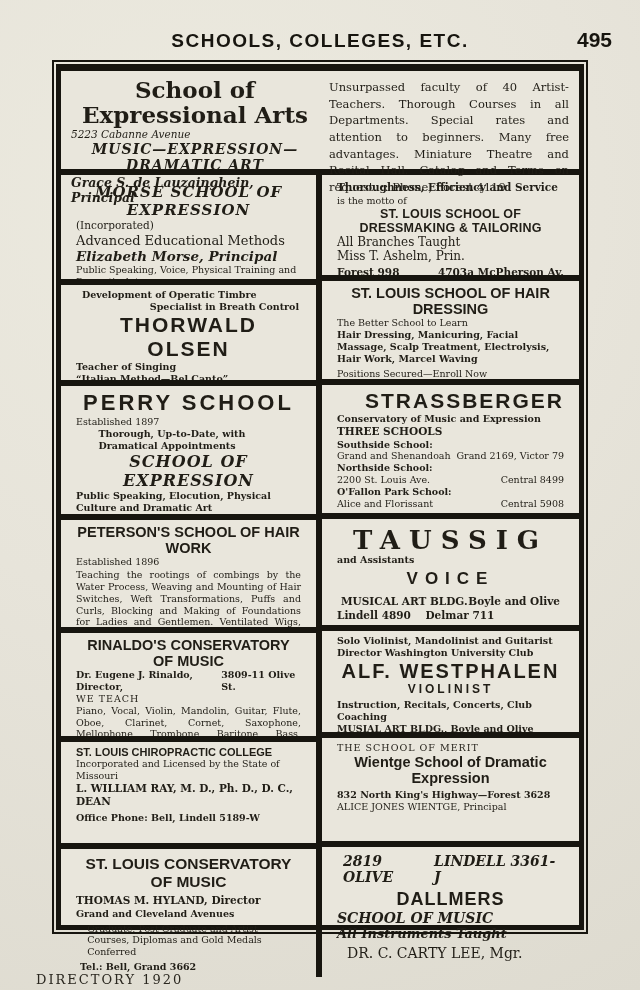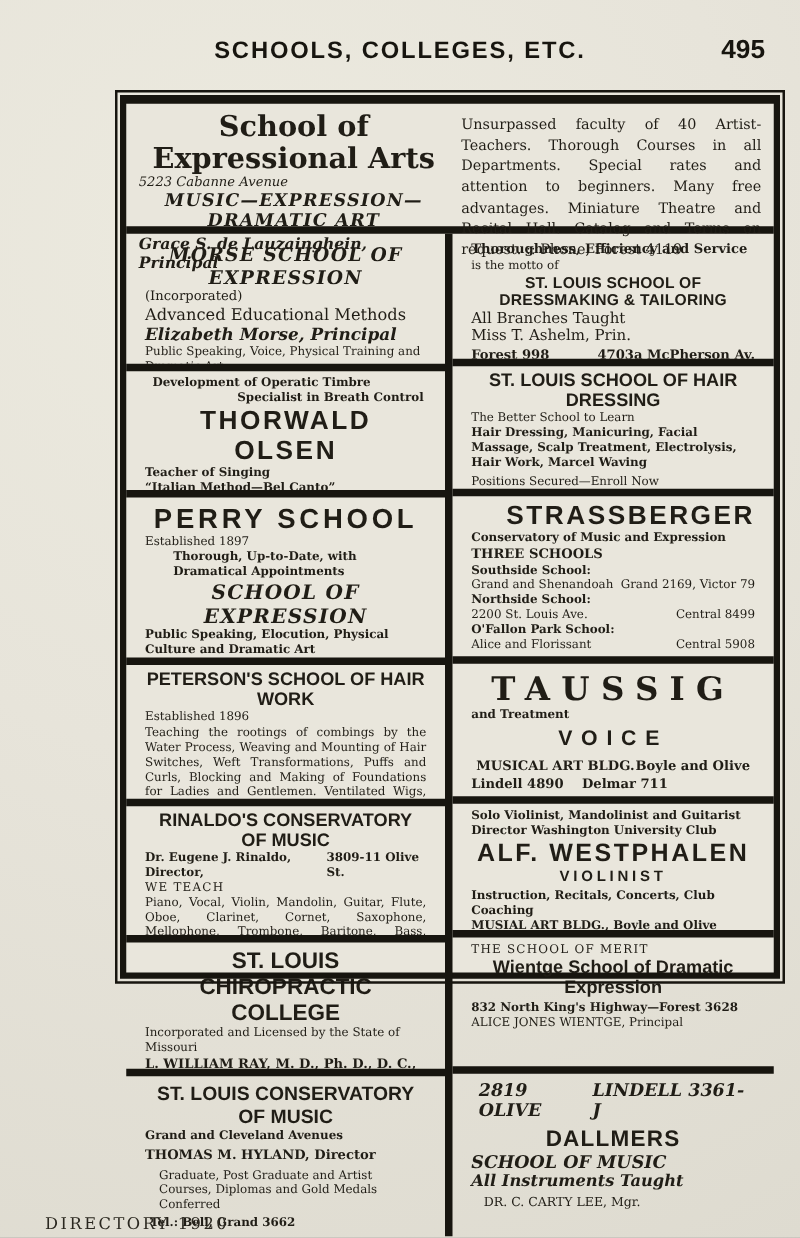--- a/index.html
+++ b/index.html
@@ -14,25 +14,24 @@
   .masthead-title {
     text-align:center; font-family:"Liberation Sans", sans-serif; font-weight:bold;
     font-size:19px; letter-spacing:1.5px; color:#17150f;
   }
   .masthead-num {
     position:absolute; right:28px; top:-2px; font-family:"Liberation Sans", sans-serif;
     font-weight:bold; font-size:21px; color:#17150f;
   }
   
   .frame {
-    position:absolute; top:76px; left:56px; width:528px; height:707px;
+    position:absolute; top:64px; left:56px; width:528px; height:866px;
     border:5px solid #17150f; border-top-width:7px; box-sizing:border-box;
     outline:2px solid #17150f; outline-offset:2px;
     background:#e9e6dc;
-    margin-left:40px;
   }
   .ad { border-bottom:6px solid #17150f; box-sizing:border-box; padding:4px 15px; overflow:hidden; }
   .ad.last { border-bottom:none; }
   .ad-top { display:flex; border-bottom:6px solid #17150f; height:104px; box-sizing:border-box; }
   .ad-top-left { width:262px; padding:6px 4px 2px 10px; box-sizing:border-box; }
   .ad-top-right { flex:1; padding:8px 10px 2px 6px; box-sizing:border-box; }
   .columns { display:flex; }
   .col-left { width:261px; border-right:6px solid #17150f; box-sizing:border-box; }
   .col-right { flex:1; }
 
@@ -55,21 +54,21 @@
   .t-hair { font-family:"Liberation Sans",sans-serif; font-size:14.5px; font-weight:bold; text-align:center; }
   .t-perry { font-family:"Liberation Sans",sans-serif; font-size:22px; font-weight:bold; text-align:center; letter-spacing:3px; }
   .t-expr2 { font-size:16px; font-weight:bold; font-style:italic; text-align:center; letter-spacing:1px; }
   .t-strass { font-family:"Liberation Sans",sans-serif; font-size:21px; font-weight:bold; text-align:right; letter-spacing:2px; }
   .t-peterson { font-family:"Liberation Sans",sans-serif; font-size:14.5px; font-weight:bold; text-align:center; }
   .t-taussig { font-size:26px; font-weight:bold; text-align:center; letter-spacing:9px; line-height:1.05; }
   .t-voice { font-family:"Liberation Sans",sans-serif; font-size:17px; font-weight:bold; text-align:center; letter-spacing:7px; }
   .t-rinaldo { font-family:"Liberation Sans",sans-serif; font-size:14.5px; font-weight:bold; text-align:center; }
   .t-west { font-family:"Liberation Sans",sans-serif; font-size:20px; font-weight:bold; text-align:center; letter-spacing:2px; line-height:1.05; }
   .t-violinist { font-family:"Liberation Sans",sans-serif; font-size:12px; font-weight:bold; text-align:center; letter-spacing:3px; }
-  .t-chiro { font-family:"Liberation Sans",sans-serif; font-size:18px; font-weight:bold; text-align:center; }
+  .t-chiro { font-family:"Liberation Sans",sans-serif; font-size:11px; font-weight:bold; text-align:left; }
   .t-wientge { font-family:"Liberation Sans",sans-serif; font-size:14.5px; font-weight:bold; text-align:center; }
   .t-conserv { font-family:"Liberation Sans",sans-serif; font-size:15.5px; font-weight:bold; text-align:center; }
   .t-dallmers { font-family:"Liberation Sans",sans-serif; font-size:18px; font-weight:bold; text-align:center; letter-spacing:1px; }
   .footer {
     position:absolute; left:36px; bottom:3px; font-size:13px; letter-spacing:2px; color:#2a271f;
   }
 </style>
 </head>
 <body>
 
@@ -152,22 +151,22 @@
         <div class="ad" style="height:107px">
           <div class="t-chiro">ST. LOUIS CHIROPRACTIC COLLEGE</div>
           <div class="c xs">Incorporated and Licensed by the State of Missouri</div>
           <div class="c sm b">L. WILLIAM RAY, M. D., Ph. D., D. C., DEAN</div>
           <div class="c xs b gap-top">Office Phone:  Bell, Lindell 5189-W</div>
 
         </div>
 
         <div class="ad last">
           <div class="t-conserv" style="margin-top:2px">ST. LOUIS CONSERVATORY OF MUSIC</div>
+          <div class="c sm b gap-top">THOMAS M. HYLAND, Director</div>
           <div class="c xs b">Grand and Cleveland Avenues</div>
-          <div class="c sm b gap-top">THOMAS M. HYLAND, Director</div>
           <div class="c xs gap-top" style="width:90%; margin-left:auto; margin-right:auto">Graduate, Post Graduate and Artist Courses, Diplomas and Gold Medals Conferred</div>
           <div class="xs b gap-top" style="padding-left:4px">Tel.:  Bell, Grand 3662</div>
         </div>
 
       </div>
 
       <div class="col-right">
 
         <div class="ad" style="height:106px">
           <div class="c sm b" style="margin-top:2px">Thoroughness, Efficiency and Service</div>
@@ -209,21 +208,21 @@
           </div>
           <div class="c xs b">O'Fallon Park School:</div>
           <div class="split xs">
             <span>Alice and Florissant</span>
             <span>Central 5908</span>
           </div>
         </div>
 
         <div class="ad" style="height:112px">
           <div class="t-taussig" style="margin-top:4px">TAUSSIG</div>
-          <div class="c xs b">and Treatment</div>
+          <div class="c xs b">and Assistants</div>
           <div class="t-voice" style="margin-top:3px">VOICE</div>
           <div class="split sm b" style="margin-top:6px; padding:0 4px">
             <span>MUSICAL ART BLDG.</span>
             <span>Boyle and Olive</span>
           </div>
           <div class="c sm b">
             <span>Lindell 4890</span>&nbsp;&nbsp;&nbsp;
             <span>Delmar 711</span>
           </div>
         </div>
@@ -250,21 +249,21 @@
         </div>
 
         <div class="ad last">
           <div class="split it b" style="font-size:14px; padding:2px 6px 0 6px">
             <span>2819 OLIVE</span>
             <span>LINDELL 3361-J</span>
           </div>
           <div class="t-dallmers" style="margin-top:4px">DALLMERS</div>
           <div class="c it b" style="font-size:14px">SCHOOL OF MUSIC</div>
           <div class="c it b" style="font-size:13px">All Instruments Taught</div>
-          <div style="font-size:10px; padding-left:10px; margin-top:4px">DR. C. CARTY LEE, Mgr.</div>
+          <div style="font-size:14px; padding-left:10px; margin-top:4px">DR. C. CARTY LEE, Mgr.</div>
         </div>
 
       </div>
     </div>
   </div>
 
   <div class="footer">DIRECTORY 1920</div>
 </div>
 
 </body></html>

